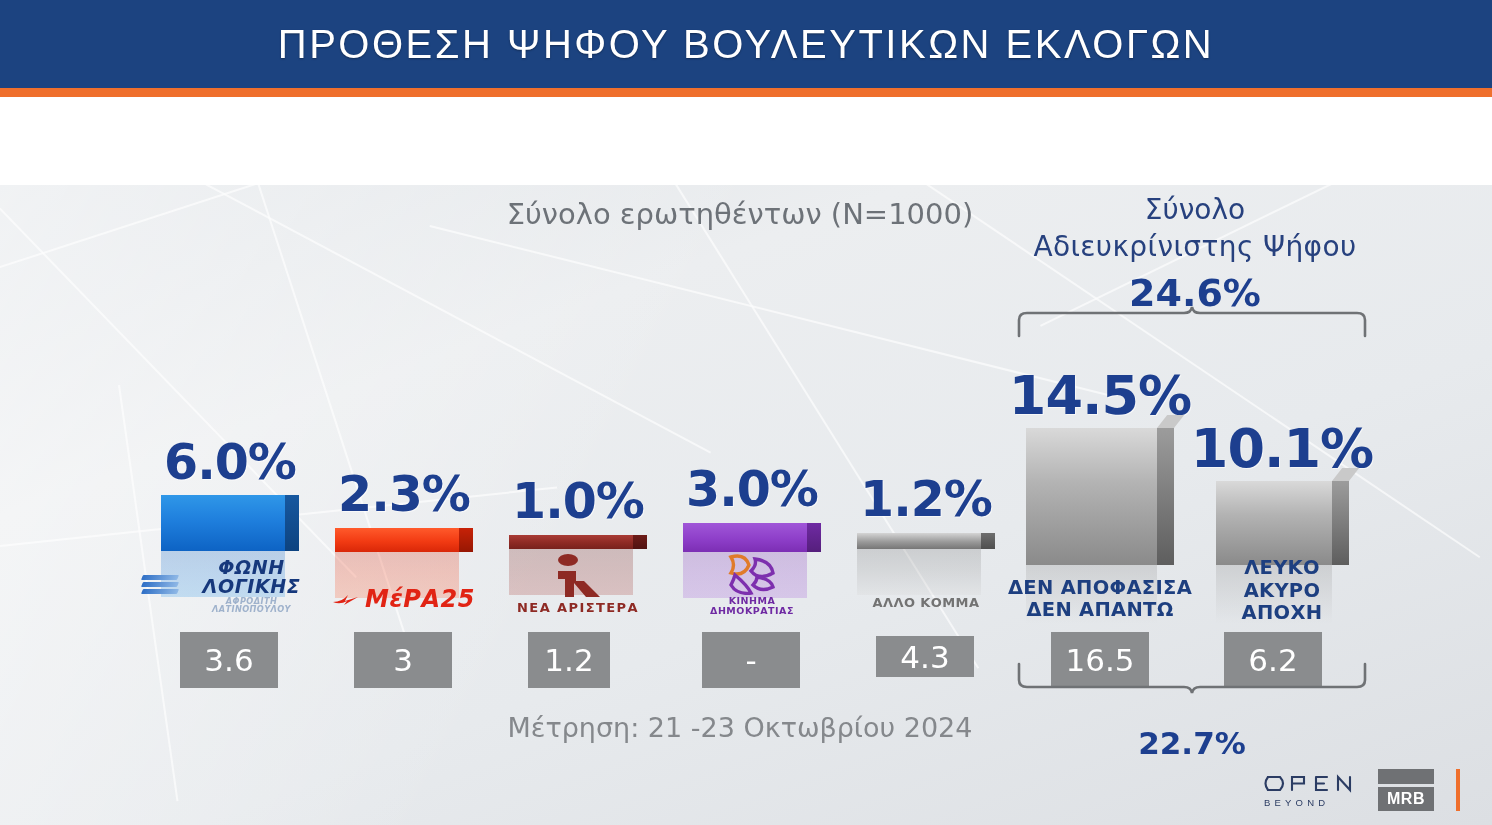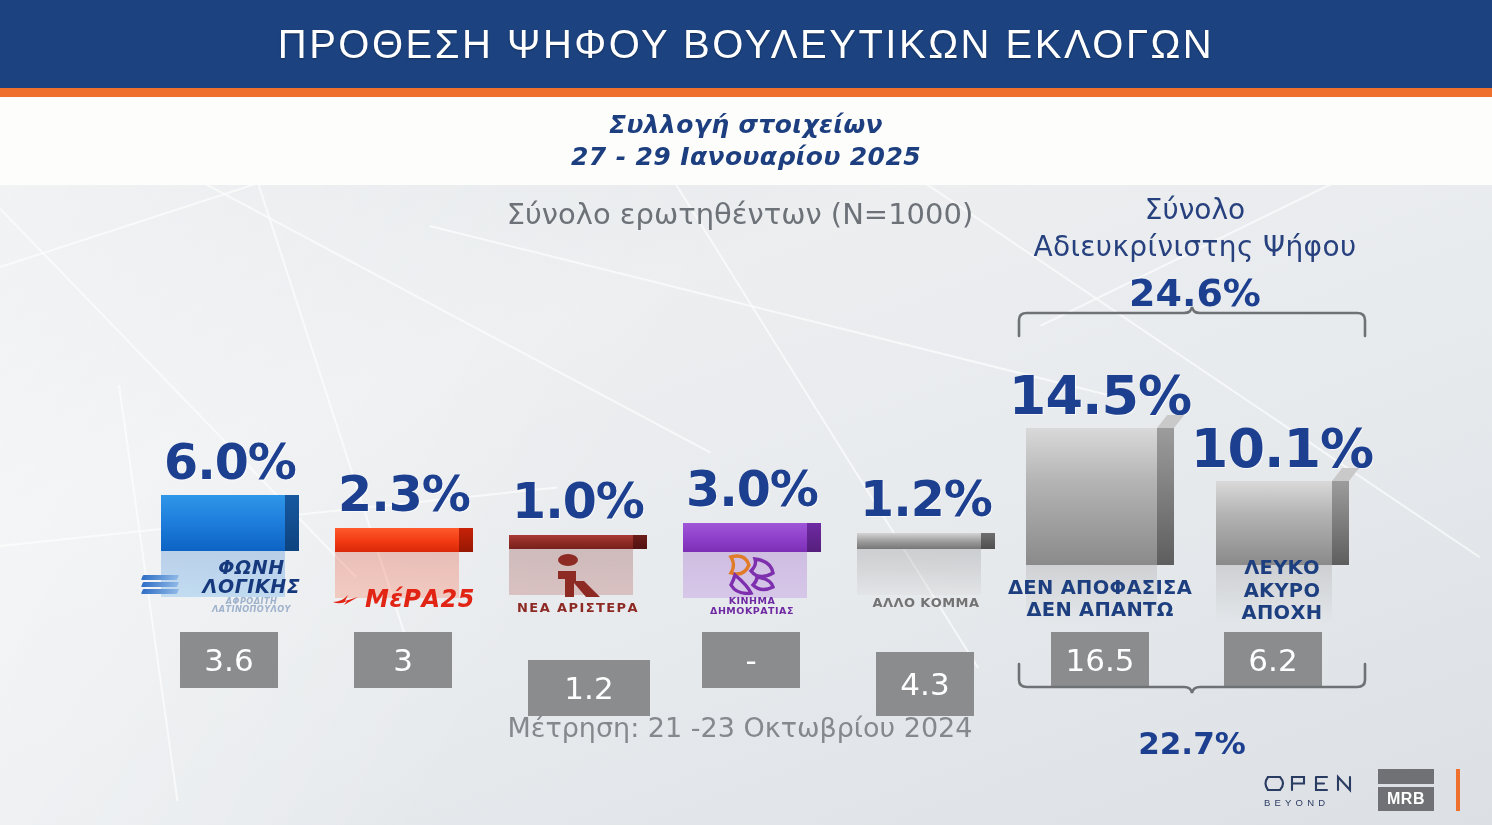--- a/index.html
+++ b/index.html
@@ -280,24 +280,20 @@
 </head>
 <body>
 
 <div id="page">
 
   <div class="header-band">
     <div class="header-title">ΠΡΟΘΕΣΗ ΨΗΦΟΥ ΒΟΥΛΕΥΤΙΚΩΝ ΕΚΛΟΓΩΝ</div>
   </div>
   <div class="header-rule"></div>
 
-  <div class="subtitle-block">
-    <div class="subtitle-line">Συλλογή στοιχείων</div>
-    <div class="subtitle-line">27 - 29 Ιανουαρίου 2025</div>
-  </div>
 
   <div class="panel">
     <div class="panel-texture">
       <i style="left:-60px;top:-40px;width:600px;height:2px;transform:rotate(46deg);"></i>
       <i style="left:40px;top:-90px;width:760px;height:1.5px;transform:rotate(28deg);"></i>
       <i style="left:-120px;top:120px;width:900px;height:1.5px;transform:rotate(-18deg);"></i>
       <i style="left:250px;top:-30px;width:520px;height:1.5px;transform:rotate(72deg);"></i>
       <i style="left:430px;top:40px;width:700px;height:1.5px;transform:rotate(14deg);"></i>
       <i style="left:640px;top:-60px;width:640px;height:1.5px;transform:rotate(58deg);"></i>
       <i style="left:900px;top:-20px;width:700px;height:1.5px;transform:rotate(34deg);"></i>
@@ -452,23 +448,23 @@
           <span>ΛΕΥΚΟ</span><br>
           <span>ΑΚΥΡΟ</span><br>
           <span>ΑΠΟΧΗ</span>
         </div>
       </div>
     </div>
   </div>
 
   <div class="chip" style="left:180px;top:632px;width:98px;height:56px;">3.6</div>
   <div class="chip" style="left:354px;top:632px;width:98px;height:56px;">3</div>
-  <div class="chip" style="left:528px;top:632px;width:122px;height:56px;margin-top:28px;">1.2</div>
+  <div class="chip" style="left:528px;top:632px;width:82px;height:56px;">1.2</div>
   <div class="chip" style="left:702px;top:632px;width:98px;height:56px;">-</div>
-  <div class="chip" style="left:876px;top:652px;width:98px;height:64px;">4.3</div>
+  <div class="chip" style="left:876px;top:636px;width:98px;height:41px;">4.3</div>
   <div class="chip" style="left:1051px;top:632px;width:98px;height:56px;">16.5</div>
   <div class="chip" style="left:1224px;top:632px;width:98px;height:56px;">6.2</div>
 
   <div class="bracket" style="left:1016px;top:306px;">
     <svg width="352" height="32" viewBox="0 0 352 32">
       <path d="M3 30 L3 14 Q3 7 11 7 L168 7 Q175 7 176 1 Q177 7 184 7 L341 7 Q349 7 349 14 L349 30" fill="none" stroke="#6f7275" stroke-width="2.6" stroke-linecap="round"></path>
     </svg>
   </div>
 
   <div class="bracket" style="left:1016px;top:662px;">

